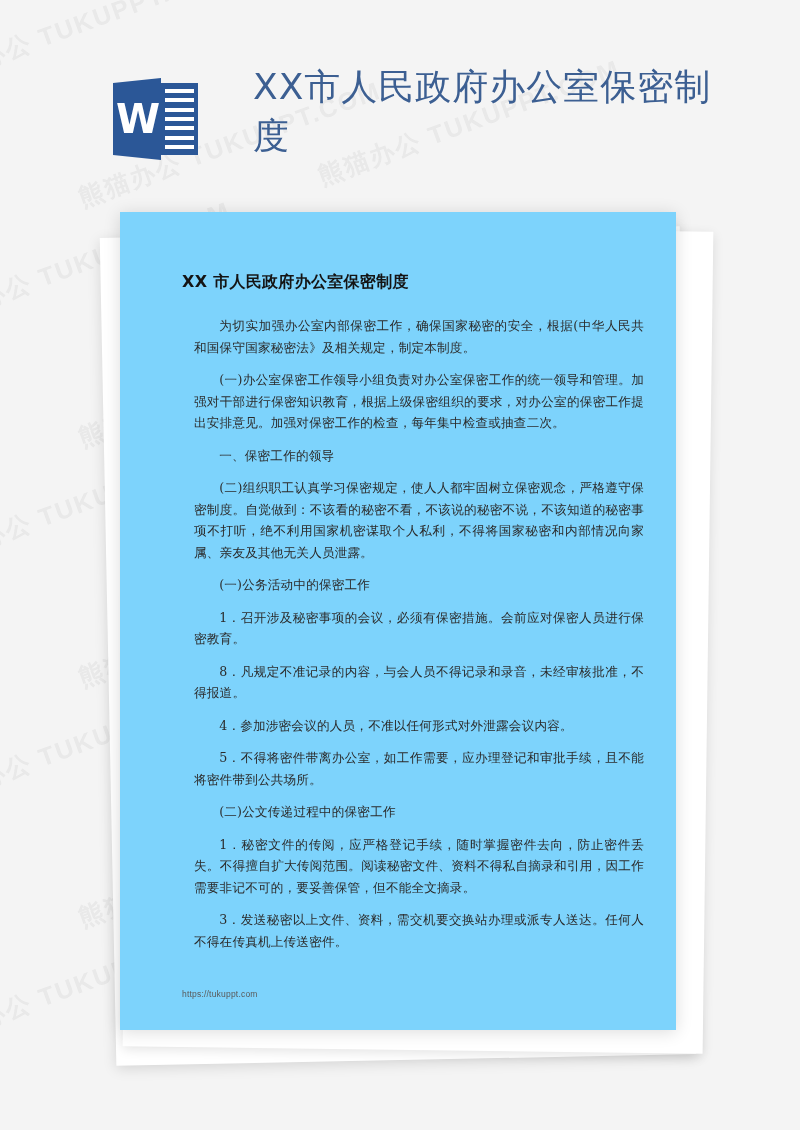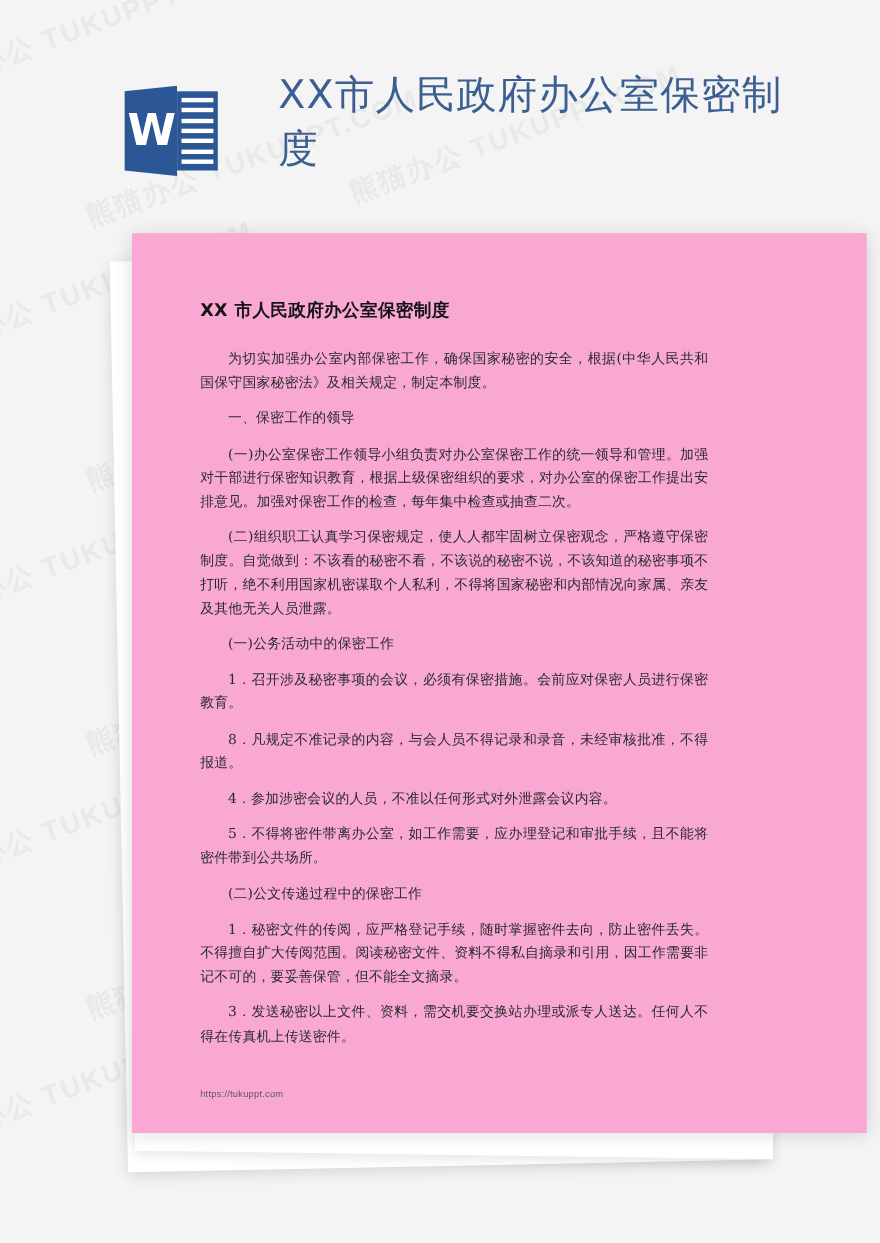--- a/index.html
+++ b/index.html
@@ -134,23 +134,23 @@
     height: 822px;
     transform: rotate(0.75deg);
     box-shadow: 0 3px 12px rgba(0,0,0,0.11);
   }
 
   
   .page {
     position: absolute;
     left: 120px;
     top: 212px;
-    width: 668px;
+    width: 556px;
     height: 818px;
-    background: #f9a8d4;
+    background: #7dd3fc;
     box-shadow: 0 2px 16px rgba(0,0,0,0.14);
     z-index: 4;
     overflow: hidden;
   }
   .page-inner {
     position: absolute;
     left: 62px;
     top: 60px;
     width: 462px;
   }
@@ -162,21 +162,21 @@
     color: #141414;
     margin: 0 0 22px 0;
     letter-spacing: 0.3px;
   }
 
   .para {
     font-family: "DejaVu Serif", serif;
     font-size: 12.6px;
     line-height: 21.5px;
     color: #2b2b2b;
-    margin: 0 0 11px 0;
+    margin: 0 0 11px 12px;
     text-align: justify;
     text-indent: 2em;
     letter-spacing: 0.2px;
   }
 
   .footer-url {
     position: absolute;
     left: 62px;
     top: 777px;
     font-family: "Liberation Sans", sans-serif;
@@ -225,22 +225,22 @@
 <div class="stack">
   <div class="sheet sheet-back2"></div>
   <div class="sheet sheet-back1"></div>
 </div>
 
 <div class="page">
   <div class="page-inner">
     <div class="doc-heading">XX 市人民政府办公室保密制度</div>
     <div id="paras">
         <div class="para">为切实加强办公室内部保密工作，确保国家秘密的安全，根据(中华人民共和国保守国家秘密法》及相关规定，制定本制度。</div>
+        <div class="para">(一)办公室保密工作领导小组负责对办公室保密工作的统一领导和管理。加强对干部进行保密知识教育，根据上级保密组织的要求，对办公室的保密工作提出安排意见。加强对保密工作的检查，每年集中检查或抽查二次。</div>
         <div class="para">一、保密工作的领导</div>
-        <div class="para">(一)办公室保密工作领导小组负责对办公室保密工作的统一领导和管理。加强对干部进行保密知识教育，根据上级保密组织的要求，对办公室的保密工作提出安排意见。加强对保密工作的检查，每年集中检查或抽查二次。</div>
         <div class="para">(二)组织职工认真学习保密规定，使人人都牢固树立保密观念，严格遵守保密制度。自觉做到：不该看的秘密不看，不该说的秘密不说，不该知道的秘密事项不打听，绝不利用国家机密谋取个人私利，不得将国家秘密和内部情况向家属、亲友及其他无关人员泄露。</div>
         <div class="para">(一)公务活动中的保密工作</div>
         <div class="para">1．召开涉及秘密事项的会议，必须有保密措施。会前应对保密人员进行保密教育。</div>
         <div class="para">8．凡规定不准记录的内容，与会人员不得记录和录音，未经审核批准，不得报道。</div>
         <div class="para">4．参加涉密会议的人员，不准以任何形式对外泄露会议内容。</div>
         <div class="para">5．不得将密件带离办公室，如工作需要，应办理登记和审批手续，且不能将密件带到公共场所。</div>
         <div class="para">(二)公文传递过程中的保密工作</div>
         <div class="para">1．秘密文件的传阅，应严格登记手续，随时掌握密件去向，防止密件丢失。不得擅自扩大传阅范围。阅读秘密文件、资料不得私自摘录和引用，因工作需要非记不可的，要妥善保管，但不能全文摘录。</div>
         <div class="para">3．发送秘密以上文件、资料，需交机要交换站办理或派专人送达。任何人不得在传真机上传送密件。</div>
       </div>

